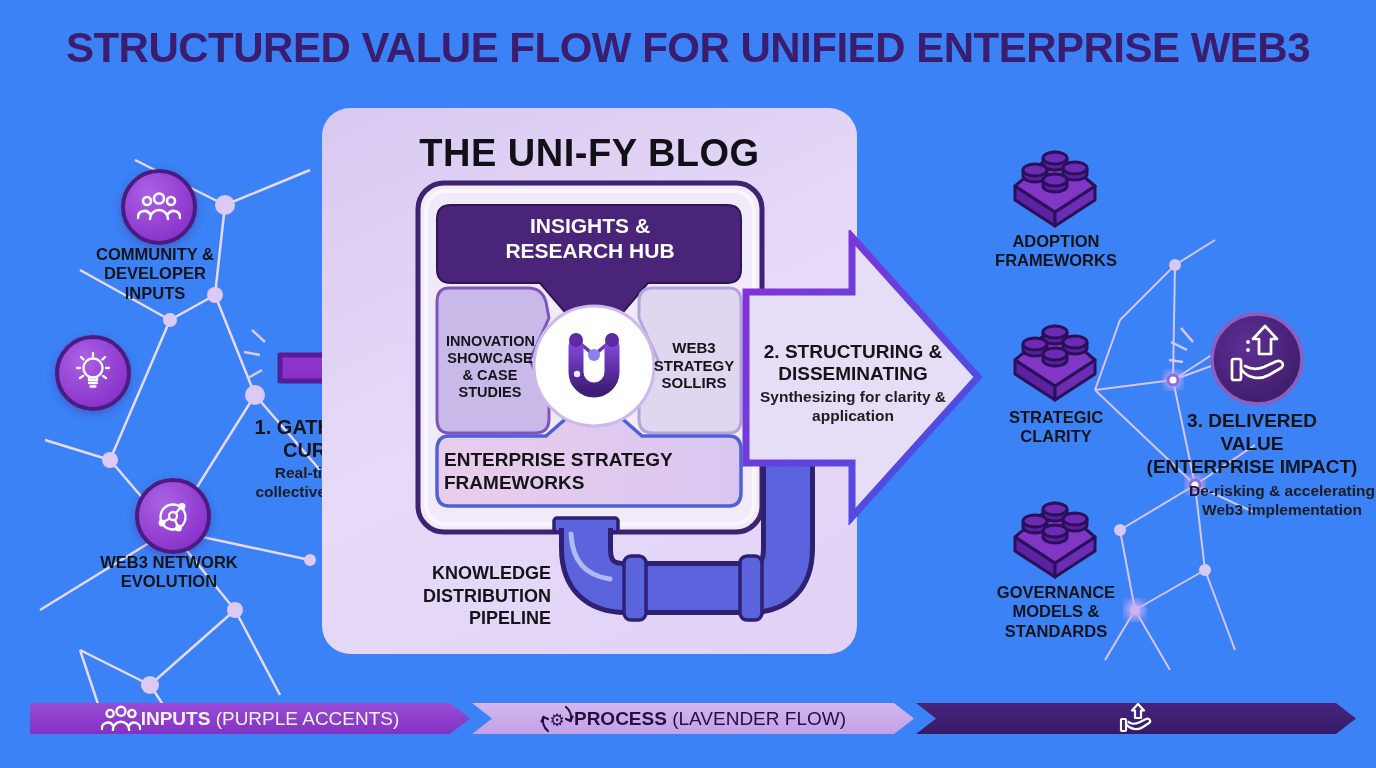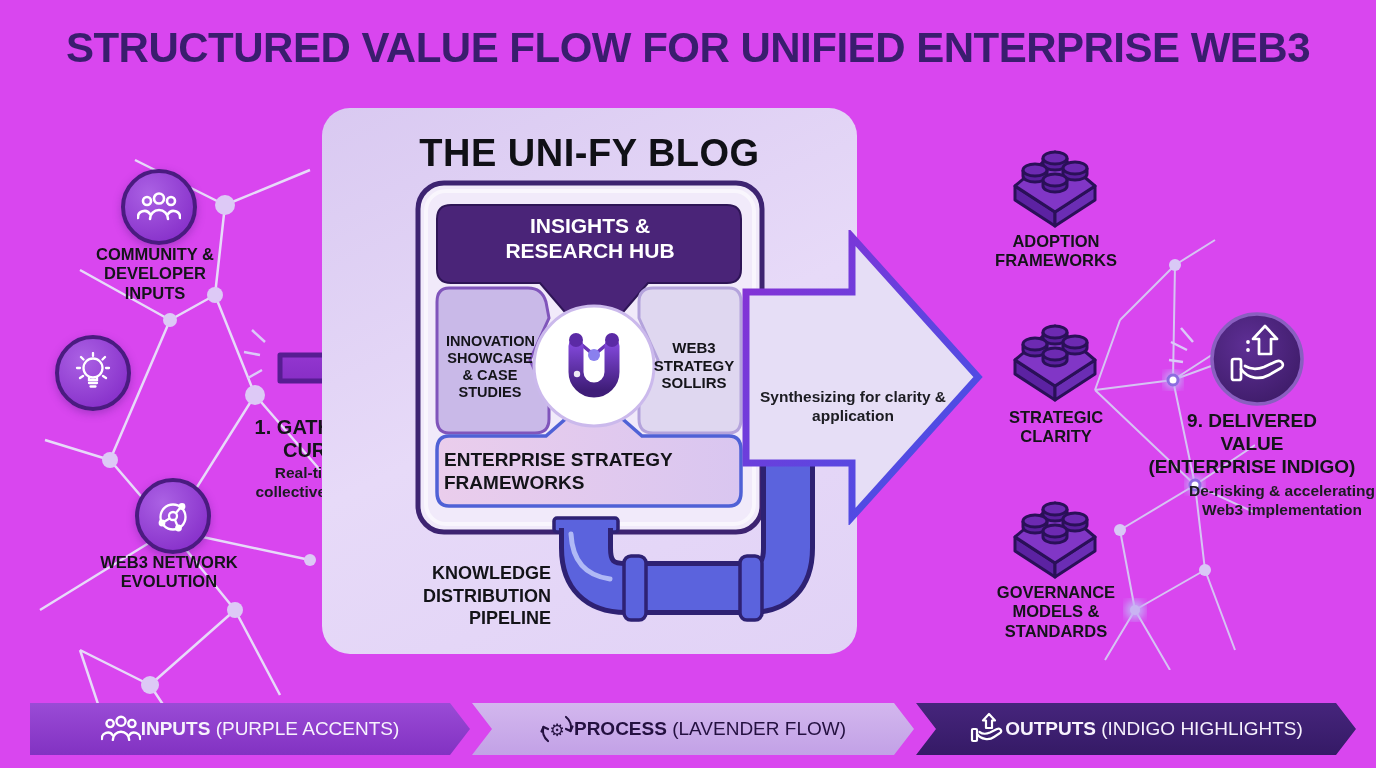--- a/index.html
+++ b/index.html
@@ -1,36 +1,36 @@
 <!DOCTYPE html>
 <html><head>
 <meta charset="utf-8">
 <style>
   html,body{margin:0;padding:0;background:#fff;}
-  #stage{position:relative;width:1376px;height:768px;background:#d946ef;overflow:hidden;
+  #stage{position:relative;width:1376px;height:768px;background:#3b82f6;overflow:hidden;
          font-family:"Liberation Sans",sans-serif;color:#131318;}
   .abs{position:absolute;}
   .ctr{text-align:center;}
   .lbl{font-weight:700;color:#141419;line-height:1.18;}
   .sub{font-weight:700;color:#1c1c22;line-height:1.25;}
   #main-title{left:0;top:24px;width:1376px;text-align:center;font-size:42px;font-weight:800;
               color:#3a1d6e;letter-spacing:-0.5px;}
   .icon-circle{width:68px;height:68px;border-radius:50%;border:4px solid #4a1b80;
                background:radial-gradient(circle at 35% 30%,#ab61e4,#8a34cc 75%);
                box-shadow:0 3px 8px rgba(74,27,128,.35);display:flex;align-items:center;justify-content:center;}
   #central-panel{left:322px;top:108px;width:535px;height:546px;border-radius:28px;
                  background:linear-gradient(155deg,#d9c9f1 0%,#e7daf8 50%,#e1d2f6 100%);}
   #blog-title{left:322px;top:132px;width:535px;text-align:center;font-size:38px;font-weight:800;
               color:#101016;letter-spacing:.5px;}
   #hub-text{left:480px;top:213px;width:220px;color:#fff;font-weight:700;font-size:21px;line-height:1.2;text-align:center;}
   #left-box-text{left:446px;top:333px;width:88px;font-size:14.5px;text-align:center;}
   #right-box-text{left:648px;top:339px;width:92px;font-size:15px;text-align:center;}
   #bottom-box-text{left:444px;top:449px;width:290px;font-size:19px;text-align:left;line-height:1.2;}
   #pipeline-label{left:416px;top:562px;width:135px;font-size:18px;font-weight:700;line-height:1.25;text-align:right;}
-  .legend-seg{top:703px;height:52px;display:flex;align-items:center;justify-content:center;gap:0;font-size:19px;}
+  .legend-seg{top:703px;height:31px;display:flex;align-items:center;justify-content:center;gap:0;font-size:19px;}
   .legend-seg .b{font-weight:700;}
   .legend-seg .n{font-weight:400;}
   #legend-inputs{left:30px;width:440px;background:linear-gradient(180deg,#9a4bd6,#8232c2);color:#f7f2fd;
      clip-path:polygon(0 0,calc(100% - 20px) 0,100% 50%,calc(100% - 20px) 100%,0 100%);}
   #legend-process{left:472px;width:442px;background:linear-gradient(180deg,#d3b7ee,#c2a1e6);color:#241040;
      clip-path:polygon(0 0,calc(100% - 20px) 0,100% 50%,calc(100% - 20px) 100%,0 100%,20px 50%);}
   #legend-outputs{left:916px;width:440px;background:linear-gradient(180deg,#46257c,#351a66);color:#f7f2fd;
      clip-path:polygon(0 0,calc(100% - 20px) 0,100% 50%,calc(100% - 20px) 100%,0 100%,20px 50%);}
 </style>
 </head>
@@ -182,20 +182,21 @@
 
   <svg class="abs" style="left:740px;top:230px" width="250" height="295">
     <defs>
         <linearGradient id="a2g" x1="0" y1="0" x2="1" y2="1">
       <stop offset="0" stop-color="#8a2fd4"></stop>
           <stop offset="1" stop-color="#3d55e8"></stop>
         </linearGradient>
       </defs>
     <polygon points="6,62 112,62 112,7 238,147 112,287 112,233 6,233" fill="#e6def6" stroke="url(#a2g)" stroke-width="7" stroke-linejoin="miter"></polygon>
   </svg>
+  <div class="abs lbl ctr" style="left:753px;top:341px;width:200px;font-size:19px;line-height:1.16">2. STRUCTURING &amp; DISSEMINATING</div>
   <div class="abs sub ctr" style="left:753px;top:387px;width:200px;font-size:15.5px">Synthesizing for clarity &amp; application</div>
 
   <svg class="abs" style="left:1004px;top:146px" width="100" height="85" viewBox="0 0 100 85">
     <g stroke="#2a1058" stroke-width="3" stroke-linejoin="round">
       <polygon points="11,40 51,66 51,80 11,54" fill="#5c22a2"></polygon>
       <polygon points="91,40 51,66 51,80 91,54" fill="#6b2db4"></polygon>
       <polygon points="51,6 91,40 51,66 11,40" fill="#8136c6"></polygon>
       <g fill="#6d2ab2">
           <path d="M39,12 v6 a12,6 0 0 0 24,0 v-6" fill="#5a1f9e"></path>
           <ellipse cx="51" cy="12" rx="12" ry="6"></ellipse>
@@ -278,23 +279,23 @@
       <path d="M58,17 L70,30 H64 V45 H52 V30 H46 Z"></path>
       <rect x="25" y="50" width="9" height="21" rx="2"></rect>
       <path d="M34,60 C41,70 53,71 62,66 L74,59 C78,56.5 75,50 69,52.5 L57,58 C49,61 43,60 38,57"></path>
     </g>
     <g fill="#fff">
         <circle cx="41" cy="33" r="1.9"></circle>
         <circle cx="41" cy="41" r="1.9"></circle>
       </g>
   </svg>
   <div class="abs lbl ctr" style="left:1142px;top:410px;width:220px;font-size:19px;line-height:1.2">
-    <span style="display:block;white-space:nowrap">9. DELIVERED</span>
+    <span style="display:block;white-space:nowrap">3. DELIVERED</span>
     <span style="display:block;white-space:nowrap">VALUE</span>
-    <span style="display:block;white-space:nowrap">(ENTERPRISE INDIGO)</span>
+    <span style="display:block;white-space:nowrap">(ENTERPRISE IMPACT)</span>
   </div>
   <div class="abs sub ctr" style="left:1172px;top:481px;width:220px;font-size:15.5px">De-risking &amp; accelerating Web3 implementation</div>
 
   <div class="abs legend-seg" id="legend-inputs">
     <svg width="40" height="30" viewBox="0 0 44 32">
       <g stroke="#fff" stroke-width="2.6" fill="none" stroke-linecap="round">
         <circle cx="22" cy="7.5" r="5"></circle>
           <circle cx="10" cy="10" r="4"></circle>
           <circle cx="34" cy="10" r="4"></circle>
         <path d="M13,28 A9,9 0 0 1 31,28"></path>
@@ -321,17 +322,15 @@
   </div>
 
   <div class="abs legend-seg" id="legend-outputs">
     <svg width="36" height="34" viewBox="0 0 36 34">
       <g stroke="#fff" stroke-width="2.2" fill="none" stroke-linejoin="round" stroke-linecap="round">
         <path d="M20,2 L26,8.5 H23 V16 H17 V8.5 H14 Z"></path>
         <rect x="3" y="17" width="5" height="12" rx="1"></rect>
         <path d="M8,22 C12,27.5 20,28.5 25,25 L31,21 C33.5,19.3 31.5,15.5 28,17 L21,20.5 C17,22.3 13,21.8 10.5,20"></path>
       </g>
     </svg>
-    <span><span class="b">OUTPUTS</span>
-    <span class="n">(INDIGO HIGHLIGHTS)</span></span>
   </div>
 
 </div>
 
 </body></html>

